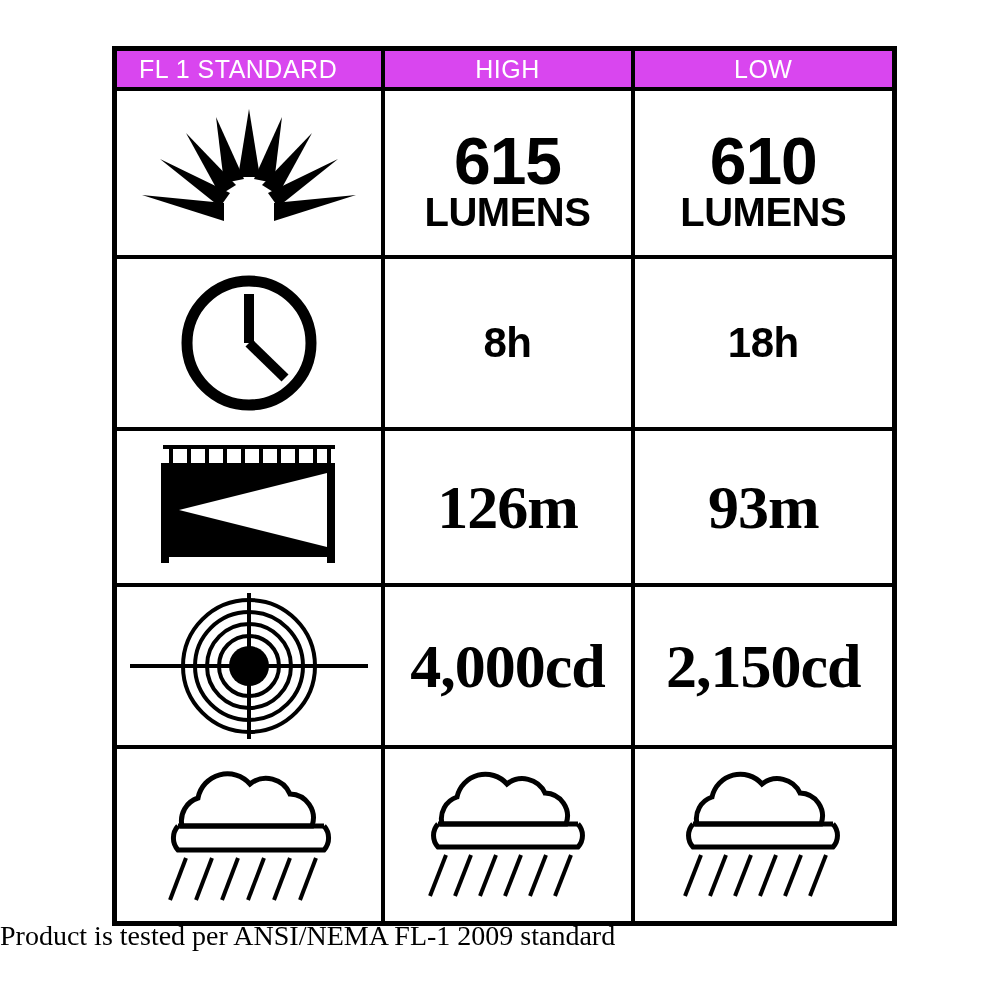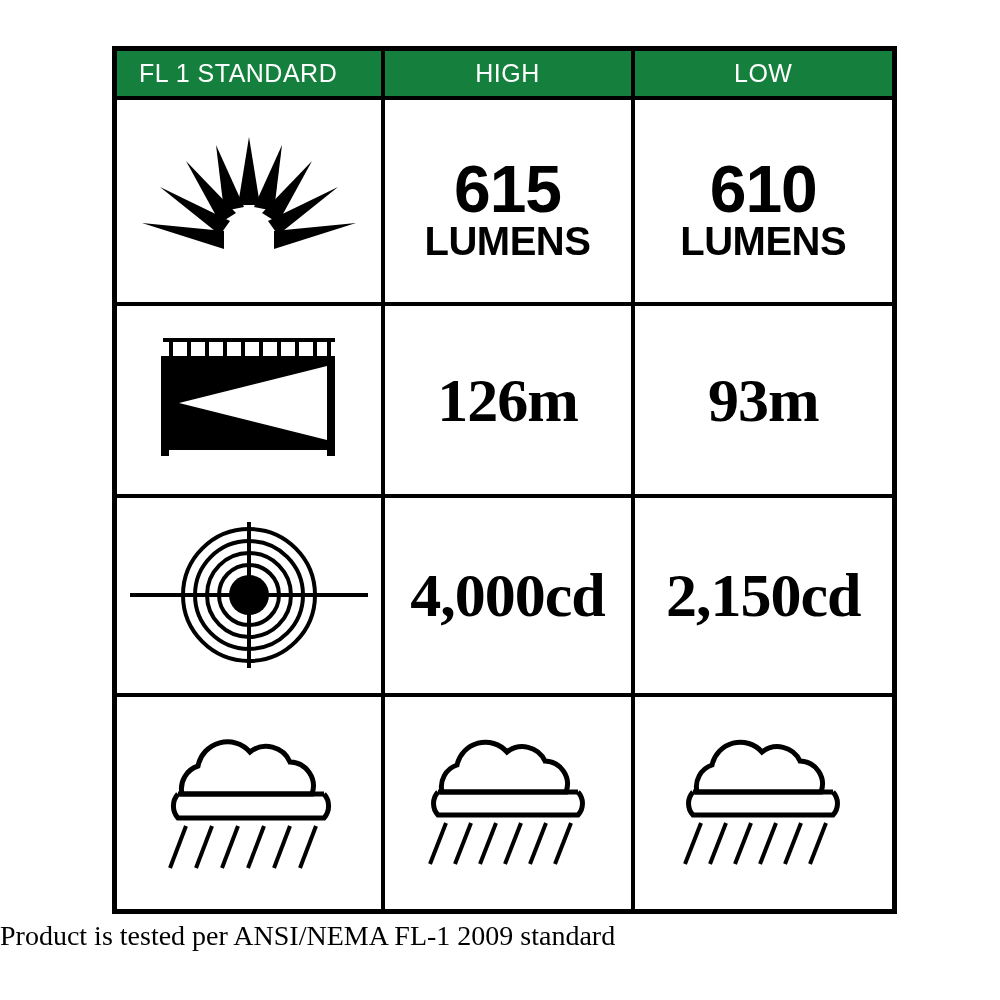--- a/index.html
+++ b/index.html
@@ -37,21 +37,21 @@
     text-align: center;
     vertical-align: middle;
   }
 
   col.c-icon { width: 268px; }
   col.c-high { width: 250px; }
   col.c-low  { width: 262px; }
 
   
   tr.head th {
-    background: #15803d;
+    background: #d946ef;
     color: #fff;
     height: 36px;
     font-size: 25px;
     font-weight: normal;
     letter-spacing: 0.5px;
     border-left: 4px solid #000;
     border-right: 4px solid #000;
     border-top: none;
     border-bottom: none;
   }
@@ -161,20 +161,37 @@
           </div>
         </td>
         <td>
           <div class="cell-stack">
             <div class="big">610</div>
             <div class="unit">LUMENS</div>
           </div>
         </td>
       </tr>
 
+      <tr class="r-runtime">
+        <td>
+          <div class="icon-box">
+            <svg width="160" height="150" viewBox="0 0 160 150" aria-hidden="true">
+              <circle cx="80" cy="75" r="62" fill="none" stroke="#000" stroke-width="11"></circle>
+              <line x1="80" y1="75" x2="80" y2="26" stroke="#000" stroke-width="10" stroke-linecap="butt"></line>
+              <line x1="80" y1="75" x2="116" y2="110" stroke="#000" stroke-width="10" stroke-linecap="butt"></line>
+            </svg>
+          </div>
+        </td>
+        <td>
+          <div class="mid">8h</div>
+        </td>
+        <td>
+          <div class="mid">18h</div>
+        </td>
+      </tr>
 
       <tr class="r-distance">
         <td>
           <div class="icon-box">
             <svg width="200" height="140" viewBox="0 0 200 140" aria-hidden="true">
 
               <g stroke="#000" stroke-width="4">
                 <line x1="14" y1="10" x2="186" y2="10"></line>
                 <line x1="22" y1="10" x2="22" y2="26"></line>
                 <line x1="40" y1="10" x2="40" y2="26"></line>

